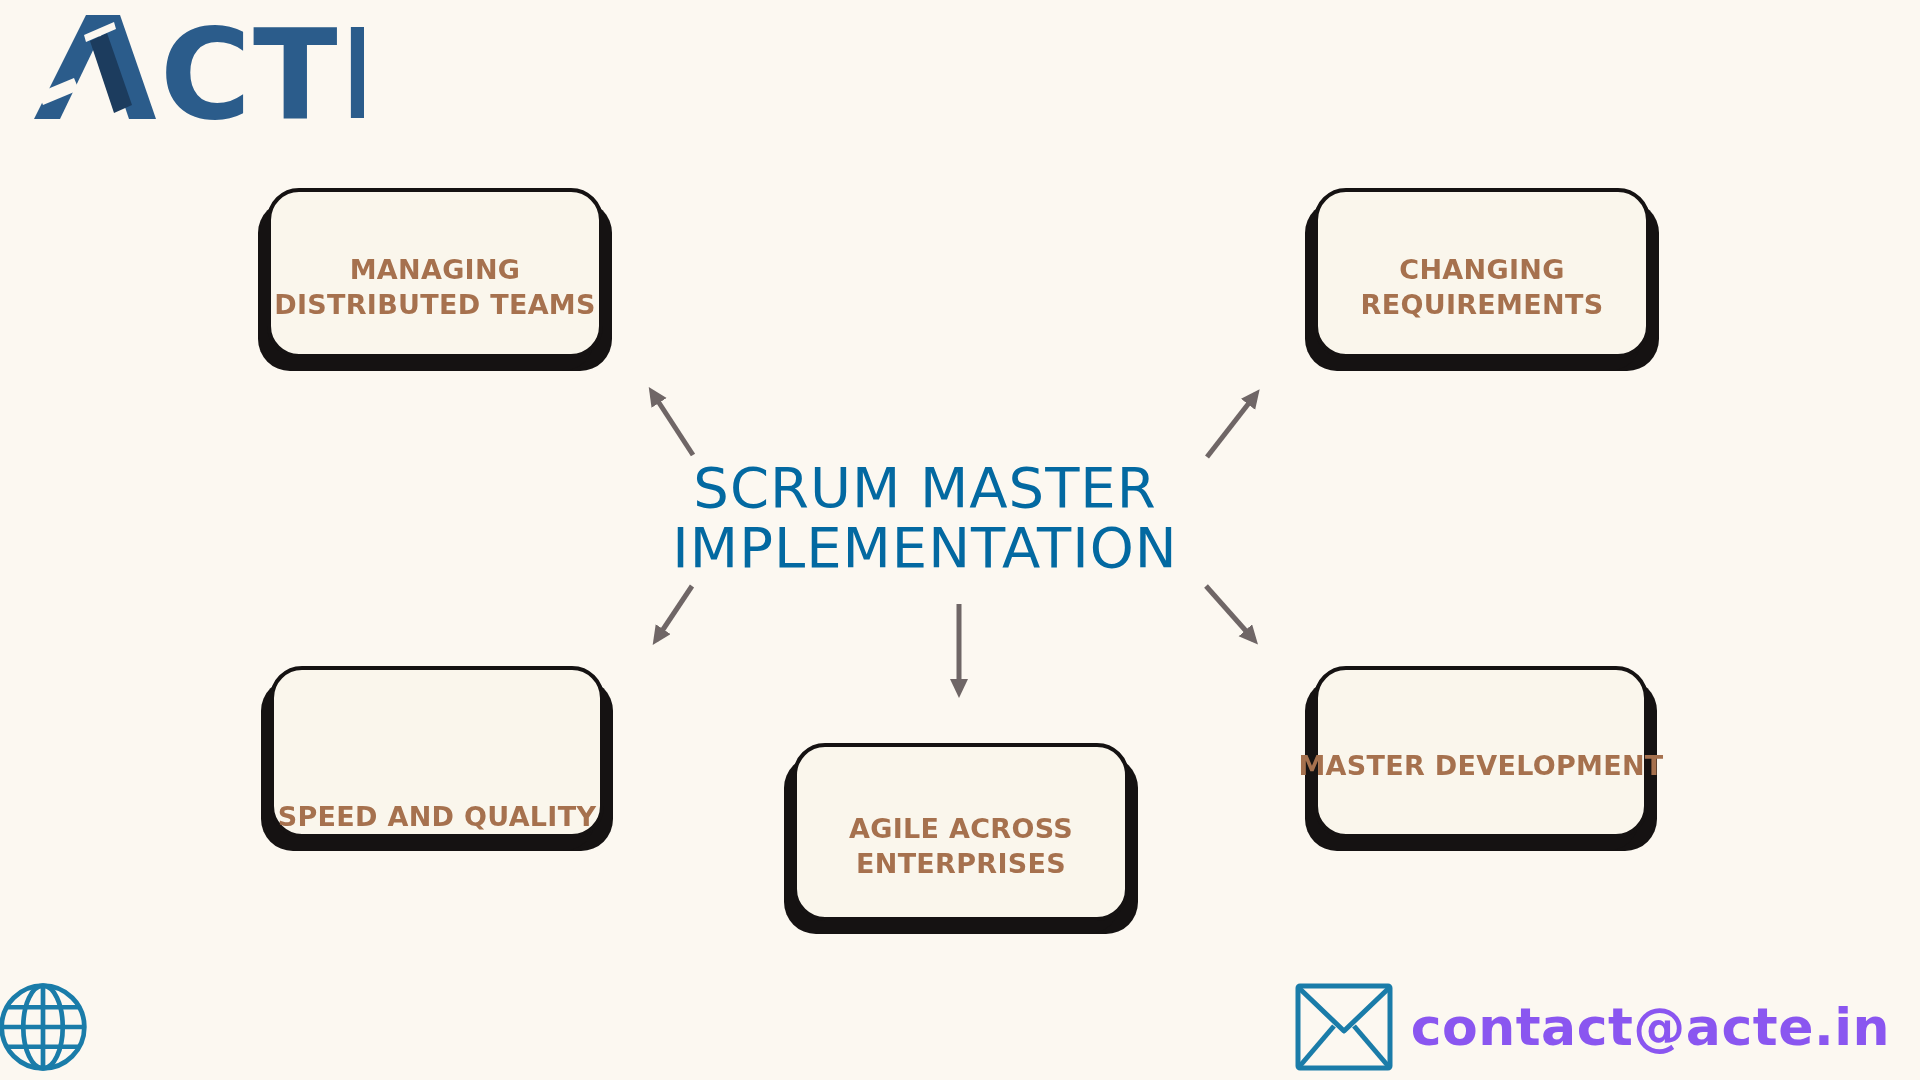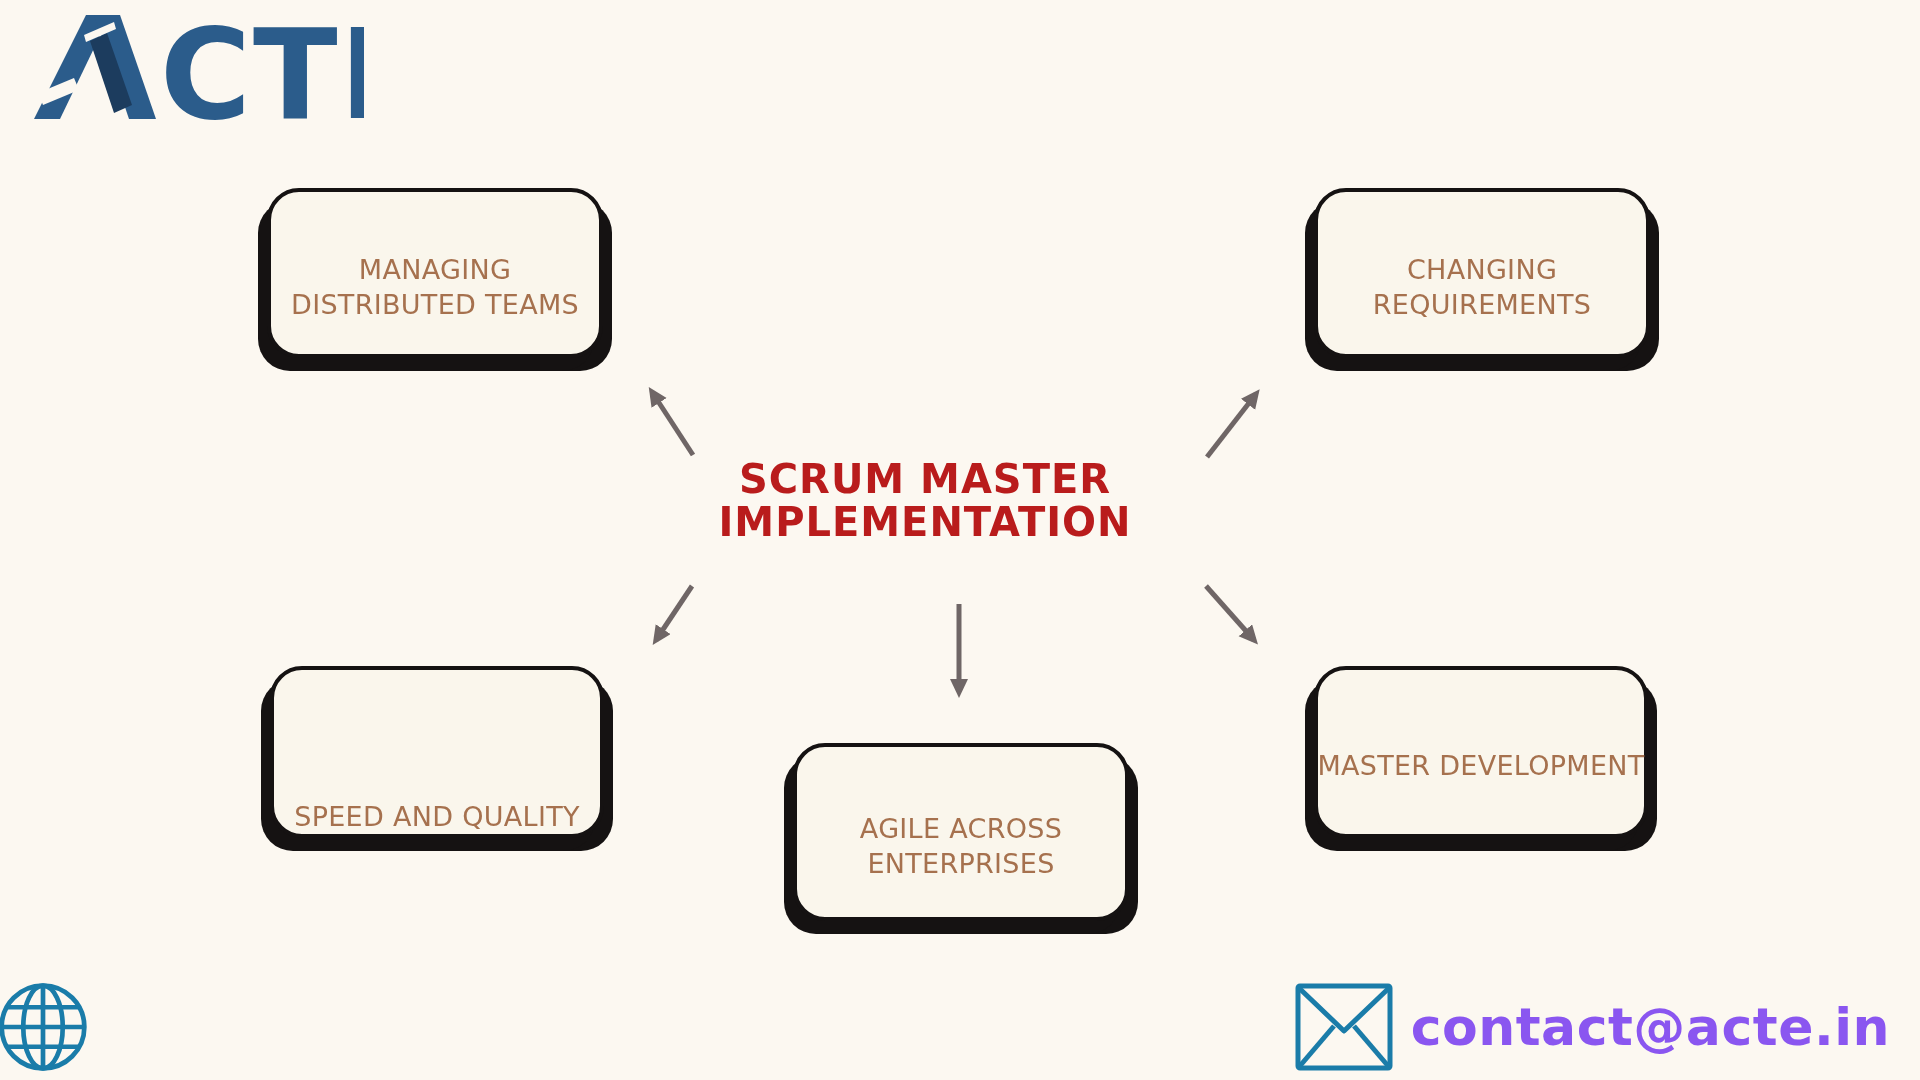--- a/index.html
+++ b/index.html
@@ -25,42 +25,42 @@
     height: 114px;
   }
 
   
   .center-title {
     position: absolute;
     left: 565px;
     top: 458px;
     width: 720px;
     text-align: center;
-    font-weight: 700;
-    font-size: 40px;
+    font-weight: 400;
+    font-size: 56px;
     line-height: 1.07;
     letter-spacing: 1px;
-    color: #b91c1c;
+    color: #0369a1;
   }
 
   
   .node {
     position: absolute;
     background: #faf6ec;
     border: 4px solid #151212;
     border-radius: 32px;
     box-shadow: -9px 13px 0 #151212, 9px 13px 0 #151212;
     display: flex;
     align-items: center;
     justify-content: center;
     text-align: center;
     padding: 0 14px;
   }
   .node-label {
-    font-weight: normal;
+    font-weight: bold;
     font-size: 27px;
     line-height: 1.3;
     letter-spacing: 0.3px;
     color: #a6714e;
     white-space: pre;
     margin-top: 28px;
   }
   #node-managing   { left: 267px;  top: 188px; width: 336px; height: 170px; }
   #node-changing   { left: 1314px; top: 188px; width: 336px; height: 170px; }
   #node-speed      { left: 270px;  top: 666px; width: 334px; height: 172px; align-items: flex-end; }

